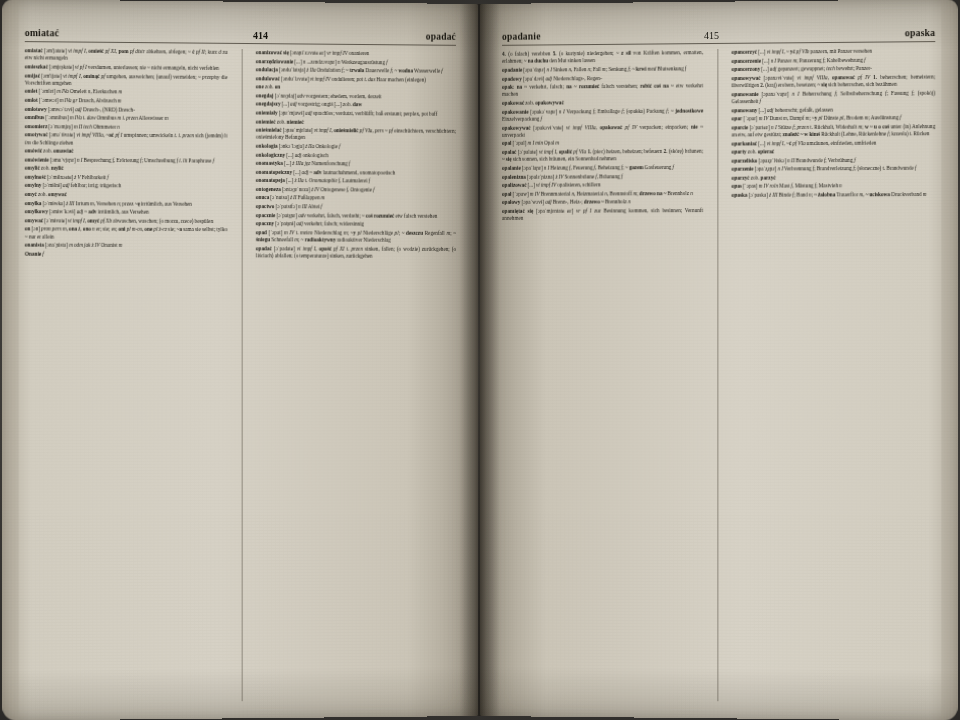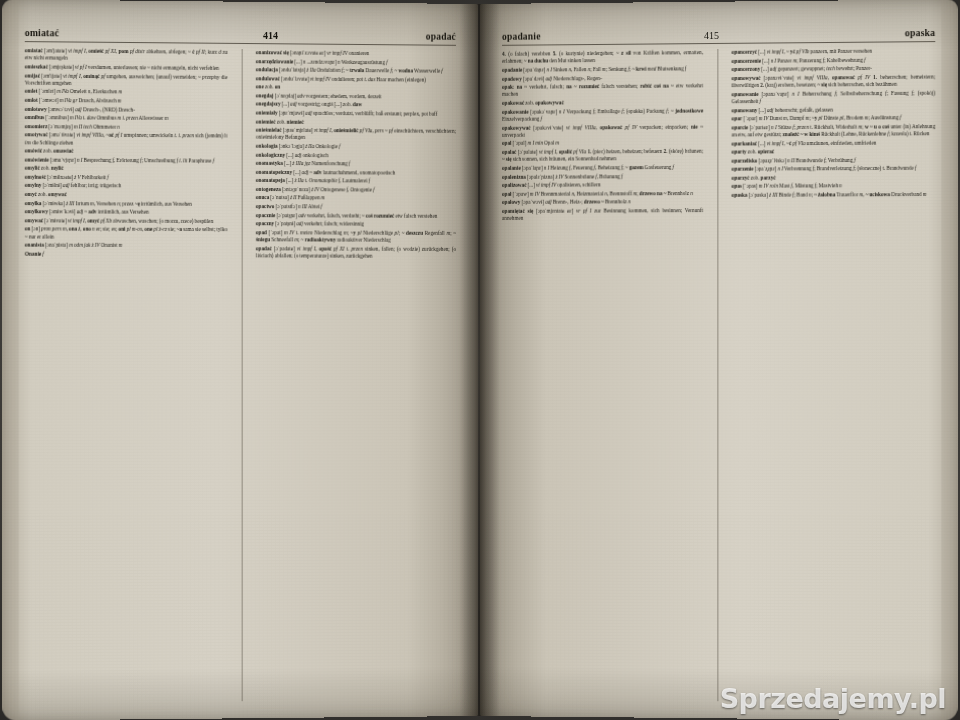--- a/index.html
+++ b/index.html
@@ -307,17 +307,16 @@
         </div>
       </div>
       <div class="curve"></div>
       <div class="grain"></div>
       <div class="edge r"></div>
     </div>
 
     <div class="gutter"></div>
   </div>
 
-  <div style="position:absolute;left:263px;top:30px;font-size:10px;font-weight:bold;color:#17150f;font-family:'Liberation Serif',serif;">414</div>
+  <div style="position:absolute;left:253px;top:30px;font-size:10px;font-weight:bold;color:#17150f;font-family:'Liberation Serif',serif;">414</div>
   <div style="position:absolute;left:704px;top:30px;font-size:10px;font-weight:normal;color:#17150f;font-family:'Liberation Serif',serif;">415</div>
 
-  <div class="watermark">Sprzedajemy.pl</div>
 </div>
 
 </body></html>

